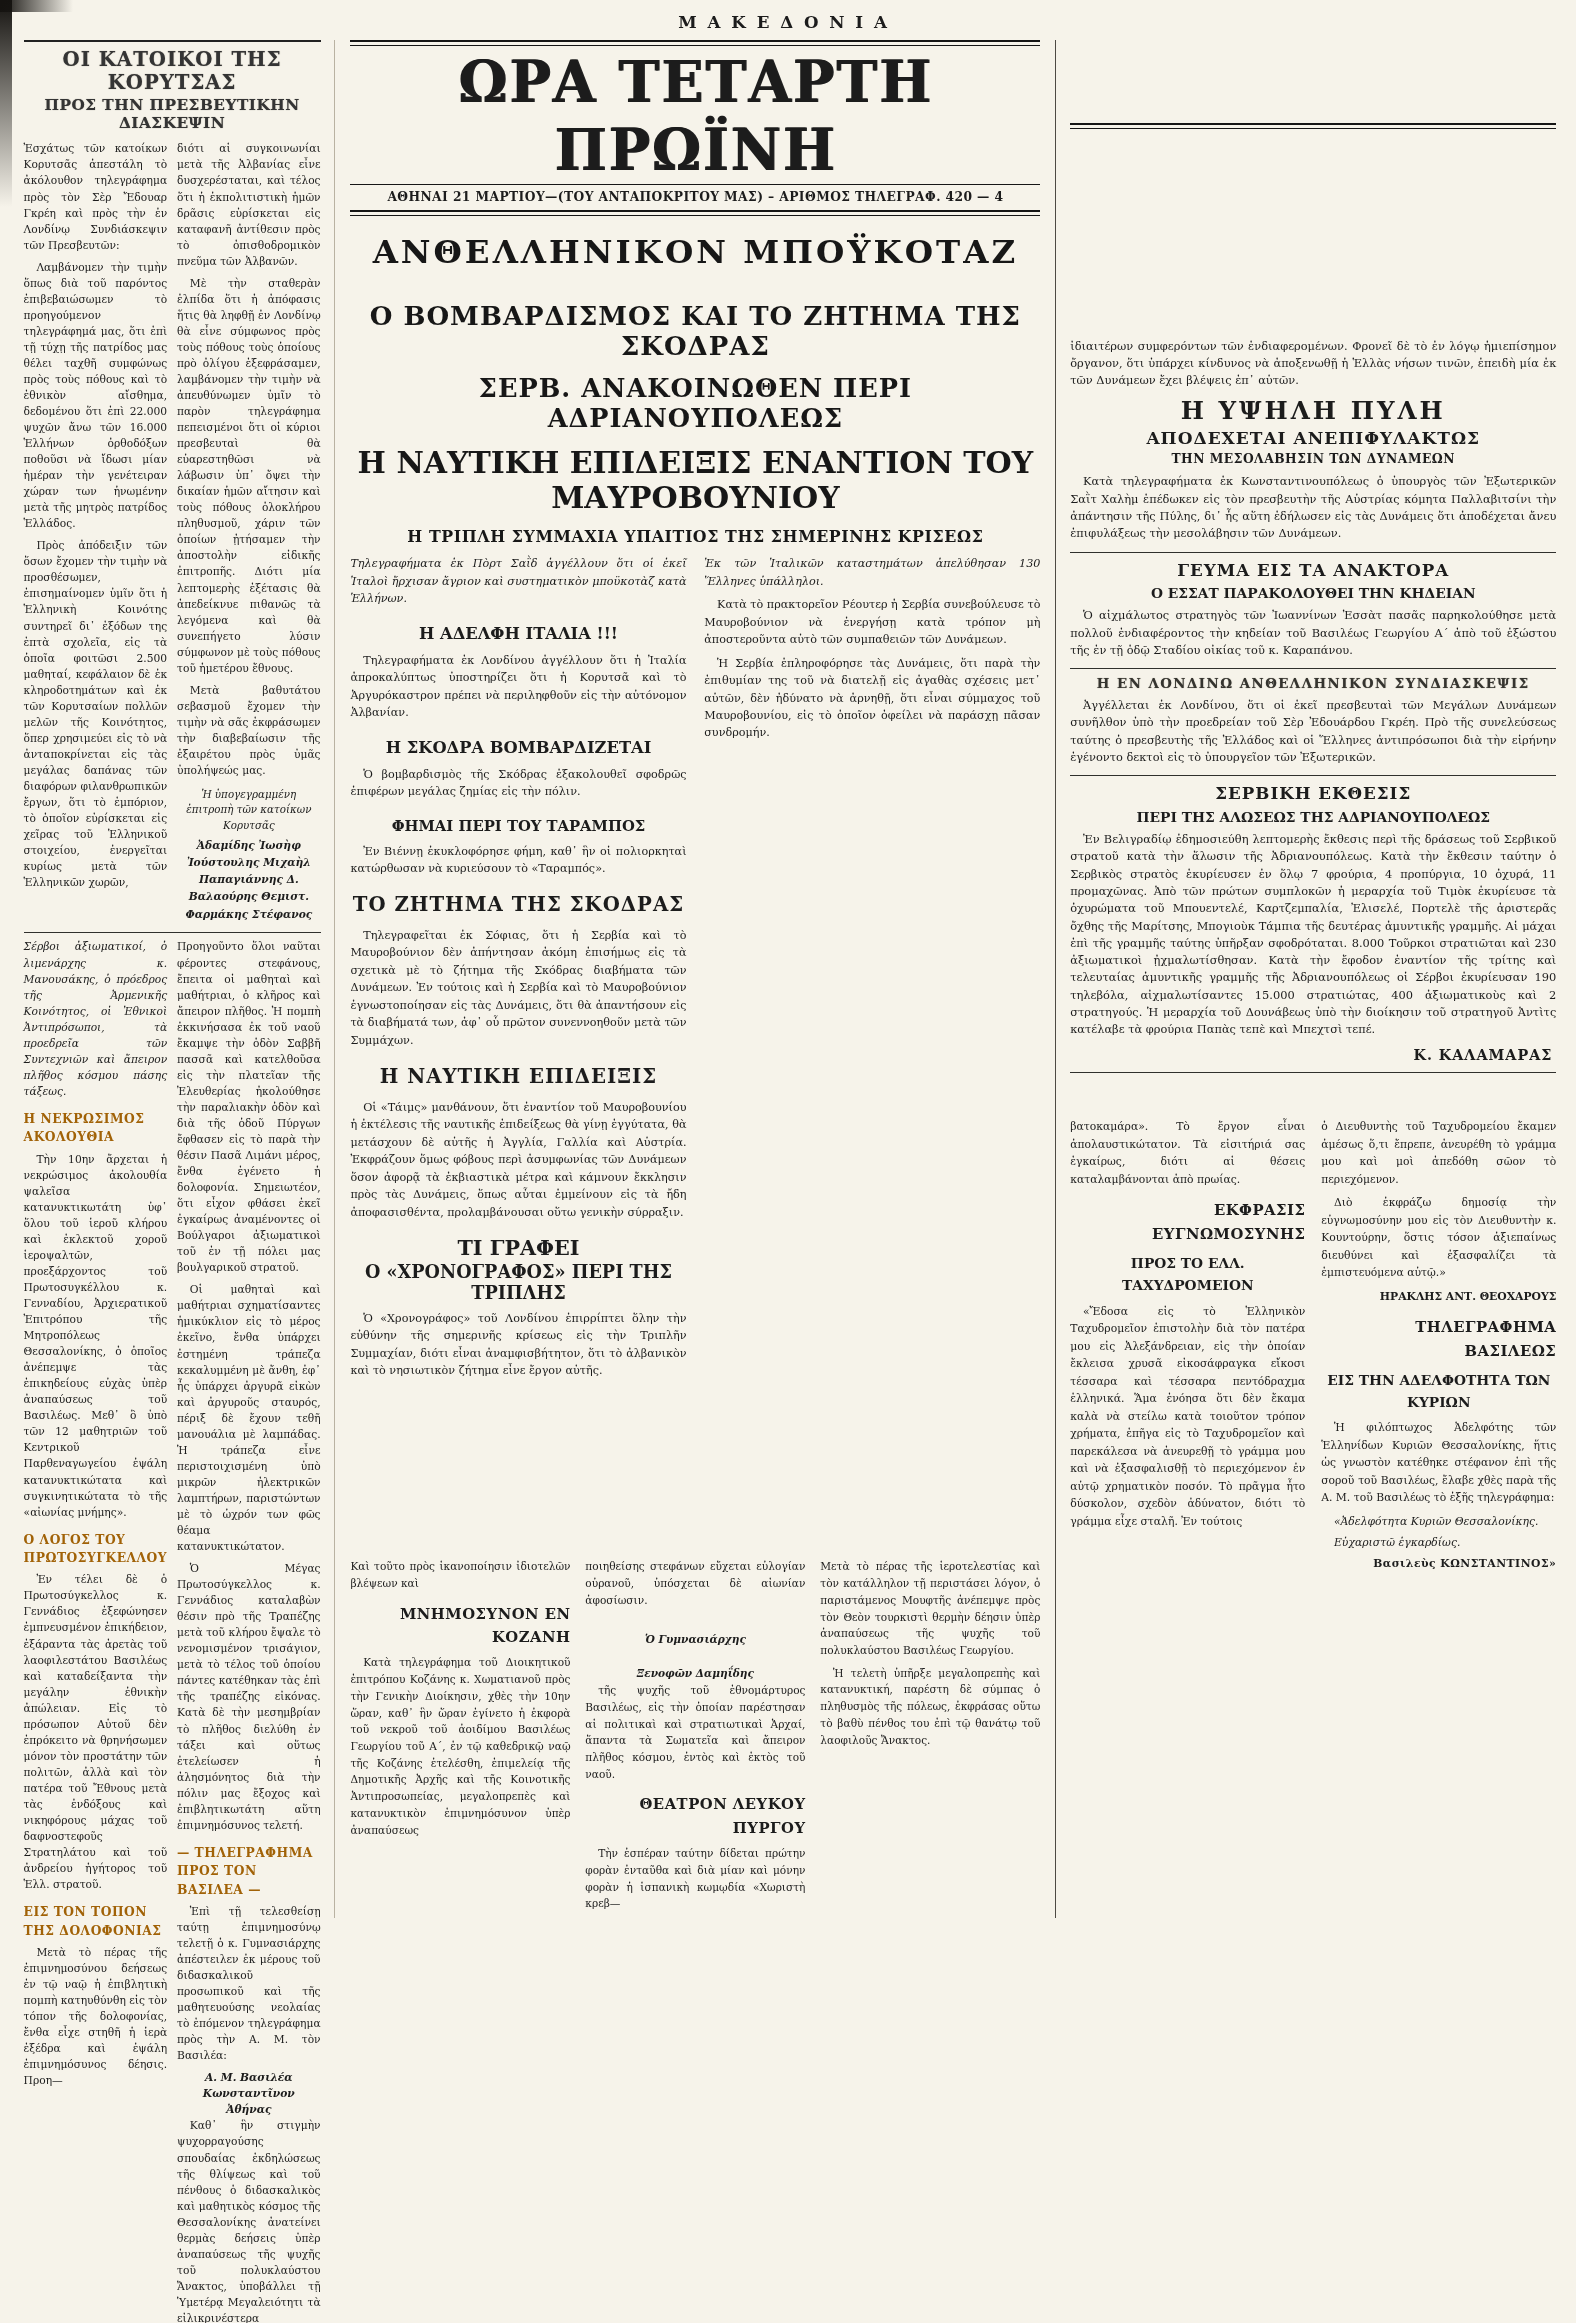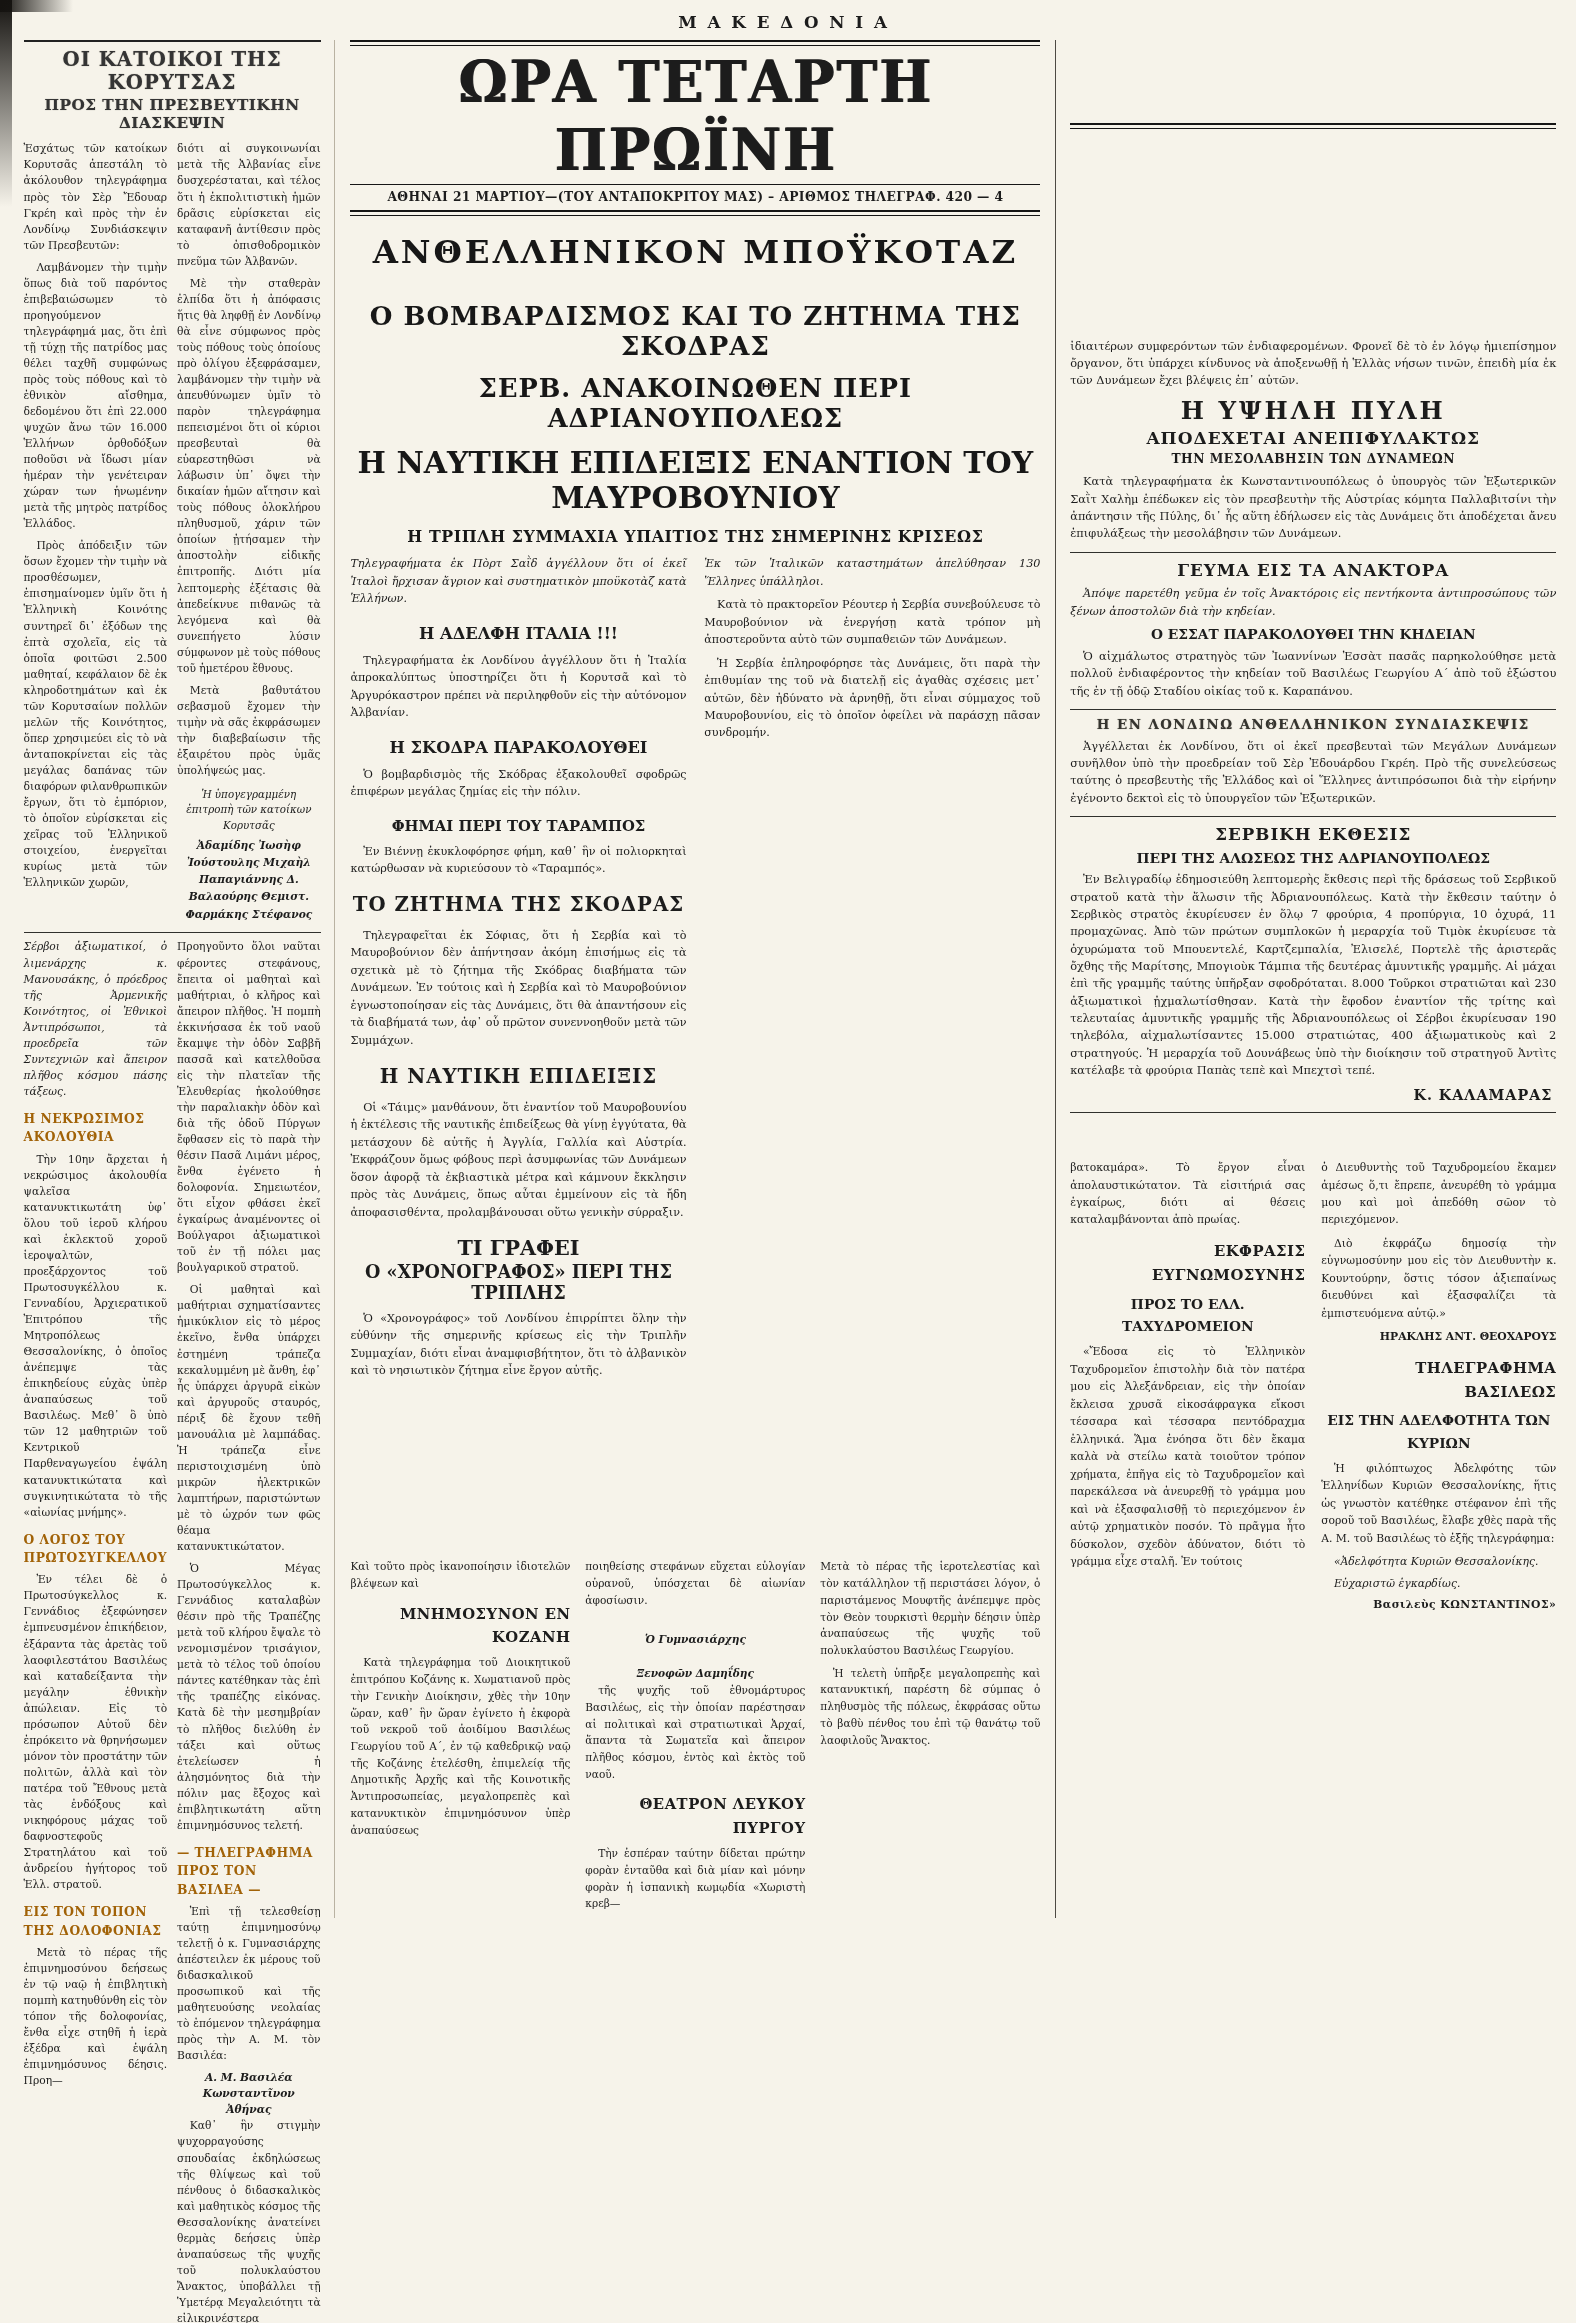--- a/index.html
+++ b/index.html
@@ -145,21 +145,21 @@
       <div class="hl hl2">Ο ΒΟΜΒΑΡΔΙΣΜΟΣ ΚΑΙ ΤΟ ΖΗΤΗΜΑ ΤΗΣ ΣΚΟΔΡΑΣ</div>
       <div class="hl hl3">ΣΕΡΒ. ΑΝΑΚΟΙΝΩΘΕΝ ΠΕΡΙ ΑΔΡΙΑΝΟΥΠΟΛΕΩΣ</div>
       <div class="hl hl4">Η ΝΑΥΤΙΚΗ ΕΠΙΔΕΙΞΙΣ ΕΝΑΝΤΙΟΝ ΤΟΥ ΜΑΥΡΟΒΟΥΝΙΟΥ</div>
       <div class="hl hl5">Η ΤΡΙΠΛΗ ΣΥΜΜΑΧΙΑ ΥΠΑΙΤΙΟΣ ΤΗΣ ΣΗΜΕΡΙΝΗΣ ΚΡΙΣΕΩΣ</div>
 
       <div class="ccols">
         <div class="ccol">
           <p class="pnoind pi">Τηλεγραφήματα ἐκ Πὸρτ Σαῒδ ἀγγέλλουν ὅτι οἱ ἐκεῖ Ἰταλοὶ ἤρχισαν ἄγριον καὶ συστηματικὸν μποϋκοτὰζ κατὰ Ἑλλήνων.</p>
           <div class="sh sh-m">Η ΑΔΕΛΦΗ ΙΤΑΛΙΑ !!!</div>
           <p class="p">Τηλεγραφήματα ἐκ Λονδίνου ἀγγέλλουν ὅτι ἡ Ἰταλία ἀπροκαλύπτως ὑποστηρίζει ὅτι ἡ Κορυτσᾶ καὶ τὸ Ἀργυρόκαστρον πρέπει νὰ περιληφθοῦν εἰς τὴν αὐτόνομον Ἀλβανίαν.</p>
-          <div class="sh sh-m">Η ΣΚΟΔΡΑ ΠΑΡΑΚΟΛΟΥΘΕΙ</div>
+          <div class="sh sh-m">Η ΣΚΟΔΡΑ ΒΟΜΒΑΡΔΙΖΕΤΑΙ</div>
           <p class="p">Ὁ βομβαρδισμὸς τῆς Σκόδρας ἐξακολουθεῖ σφοδρῶς ἐπιφέρων μεγάλας ζημίας εἰς τὴν πόλιν.</p>
           <div class="sh sh-s">ΦΗΜΑΙ ΠΕΡΙ ΤΟΥ ΤΑΡΑΜΠΟΣ</div>
           <p class="p">Ἐν Βιέννῃ ἐκυκλοφόρησε φήμη, καθ᾽ ἣν οἱ πολιορκηταὶ κατώρθωσαν νὰ κυριεύσουν τὸ «Ταραμπός».</p>
           <div class="sh sh-big">ΤΟ ΖΗΤΗΜΑ ΤΗΣ ΣΚΟΔΡΑΣ</div>
           <p class="p">Τηλεγραφεῖται ἐκ Σόφιας, ὅτι ἡ Σερβία καὶ τὸ Μαυροβούνιον δὲν ἀπήντησαν ἀκόμη ἐπισήμως εἰς τὰ σχετικὰ μὲ τὸ ζήτημα τῆς Σκόδρας διαβήματα τῶν Δυνάμεων. Ἐν τούτοις καὶ ἡ Σερβία καὶ τὸ Μαυροβούνιον ἐγνωστοποίησαν εἰς τὰς Δυνάμεις, ὅτι θὰ ἀπαντήσουν εἰς τὰ διαβήματά των, ἀφ᾽ οὗ πρῶτον συνεννοηθοῦν μετὰ τῶν Συμμάχων.</p>
           <div class="sh sh-big">Η ΝΑΥΤΙΚΗ ΕΠΙΔΕΙΞΙΣ</div>
           <p class="p">Οἱ «Τάιμς» μανθάνουν, ὅτι ἐναντίον τοῦ Μαυροβουνίου ἡ ἐκτέλεσις τῆς ναυτικῆς ἐπιδείξεως θὰ γίνῃ ἐγγύτατα, θὰ μετάσχουν δὲ αὐτῆς ἡ Ἀγγλία, Γαλλία καὶ Αὐστρία. Ἐκφράζουν ὅμως φόβους περὶ ἀσυμφωνίας τῶν Δυνάμεων ὅσον ἀφορᾷ τὰ ἐκβιαστικὰ μέτρα καὶ κάμνουν ἔκκλησιν πρὸς τὰς Δυνάμεις, ὅπως αὗται ἐμμείνουν εἰς τὰ ἤδη ἀποφασισθέντα, προλαμβάνουσαι οὕτω γενικὴν σύρραξιν.</p>
           <div class="sh sh-2l">
             <div class="l1">ΤΙ ΓΡΑΦΕΙ</div>
             <div class="l2">Ο «ΧΡΟΝΟΓΡΑΦΟΣ» ΠΕΡΙ ΤΗΣ ΤΡΙΠΛΗΣ</div>
@@ -202,21 +202,20 @@
 
       <p class="rtext pnoind">ἰδιαιτέρων συμφερόντων τῶν ἐνδιαφερομένων. Φρονεῖ δὲ τὸ ἐν λόγῳ ἡμιεπίσημον ὄργανον, ὅτι ὑπάρχει κίνδυνος νὰ ἀποξενωθῇ ἡ Ἑλλὰς νήσων τινῶν, ἐπειδὴ μία ἐκ τῶν Δυνάμεων ἔχει βλέψεις ἐπ᾽ αὐτῶν.</p>
 
       <div class="rh-big">Η ΥΨΗΛΗ ΠΥΛΗ</div>
       <div class="rh-mid">ΑΠΟΔΕΧΕΤΑΙ ΑΝΕΠΙΦΥΛΑΚΤΩΣ</div>
       <div class="rh-sub">ΤΗΝ ΜΕΣΟΛΑΒΗΣΙΝ ΤΩΝ ΔΥΝΑΜΕΩΝ</div>
       <p class="rtext p">Κατὰ τηλεγραφήματα ἐκ Κωνσταντινουπόλεως ὁ ὑπουργὸς τῶν Ἐξωτερικῶν Σαῒτ Χαλὴμ ἐπέδωκεν εἰς τὸν πρεσβευτὴν τῆς Αὐστρίας κόμητα Παλλαβιτσίνι τὴν ἀπάντησιν τῆς Πύλης, δι᾽ ἧς αὕτη ἐδήλωσεν εἰς τὰς Δυνάμεις ὅτι ἀποδέχεται ἄνευ ἐπιφυλάξεως τὴν μεσολάβησιν τῶν Δυνάμεων.</p>
 
       <div class="rsep"></div>
       <div class="rh-sec">ΓΕΥΜΑ ΕΙΣ ΤΑ ΑΝΑΚΤΟΡΑ</div>
-      <p class="rtext p pi">Ἀπόψε παρετέθη γεῦμα ἐν τοῖς Ἀνακτόροις εἰς πεντήκοντα ἀντιπροσώπους τῶν ξένων ἀποστολῶν διὰ τὴν κηδείαν.</p>
 
       <div class="rh-sec2">Ο ΕΣΣΑΤ ΠΑΡΑΚΟΛΟΥΘΕΙ ΤΗΝ ΚΗΔΕΙΑΝ</div>
       <p class="rtext p">Ὁ αἰχμάλωτος στρατηγὸς τῶν Ἰωαννίνων Ἐσσὰτ πασᾶς παρηκολούθησε μετὰ πολλοῦ ἐνδιαφέροντος τὴν κηδείαν τοῦ Βασιλέως Γεωργίου Α´ ἀπὸ τοῦ ἐξώστου τῆς ἐν τῇ ὁδῷ Σταδίου οἰκίας τοῦ κ. Καραπάνου.</p>
 
       <div class="rsep"></div>
       <div class="rh-worn">Η ΕΝ ΛΟΝΔΙΝΩ ΑΝΘΕΛΛΗΝΙΚΟΝ ΣΥΝΔΙΑΣΚΕΨΙΣ</div>
       <p class="rtext p">Ἀγγέλλεται ἐκ Λονδίνου, ὅτι οἱ ἐκεῖ πρεσβευταὶ τῶν Μεγάλων Δυνάμεων συνῆλθον ὑπὸ τὴν προεδρείαν τοῦ Σὲρ Ἐδουάρδου Γκρέη. Πρὸ τῆς συνελεύσεως ταύτης ὁ πρεσβευτὴς τῆς Ἑλλάδος καὶ οἱ Ἕλληνες ἀντιπρόσωποι διὰ τὴν εἰρήνην ἐγένοντο δεκτοὶ εἰς τὸ ὑπουργεῖον τῶν Ἐξωτερικῶν.</p>
 
       <div class="rsep"></div>
       <div class="rh-sec">ΣΕΡΒΙΚΗ ΕΚΘΕΣΙΣ</div>

